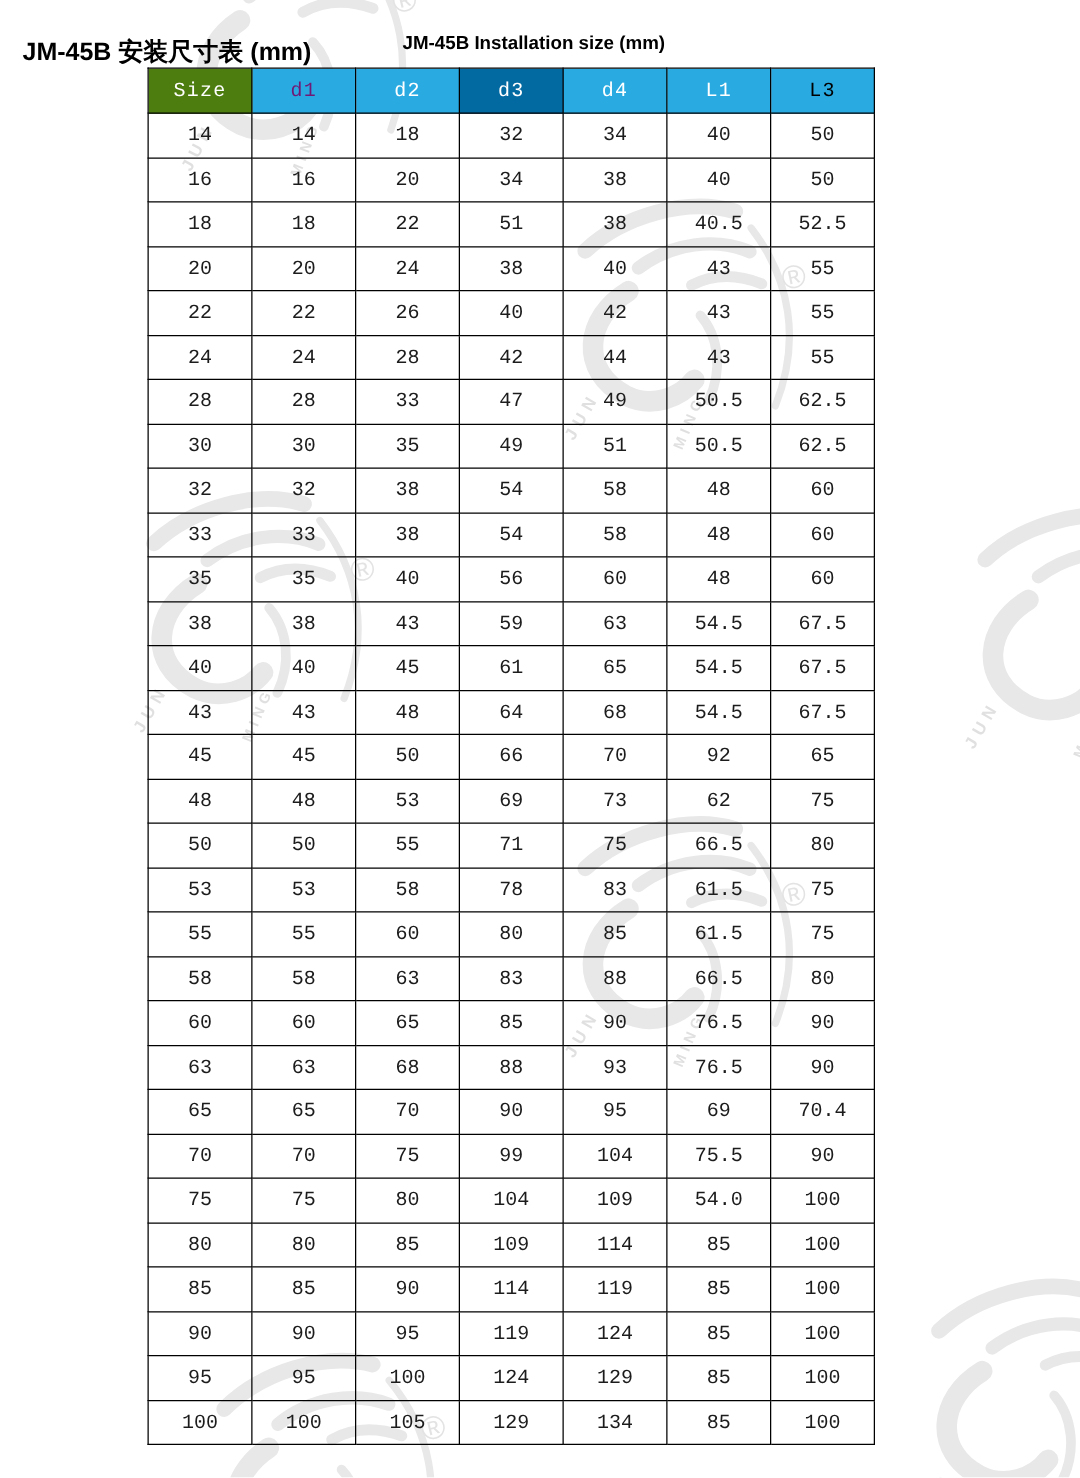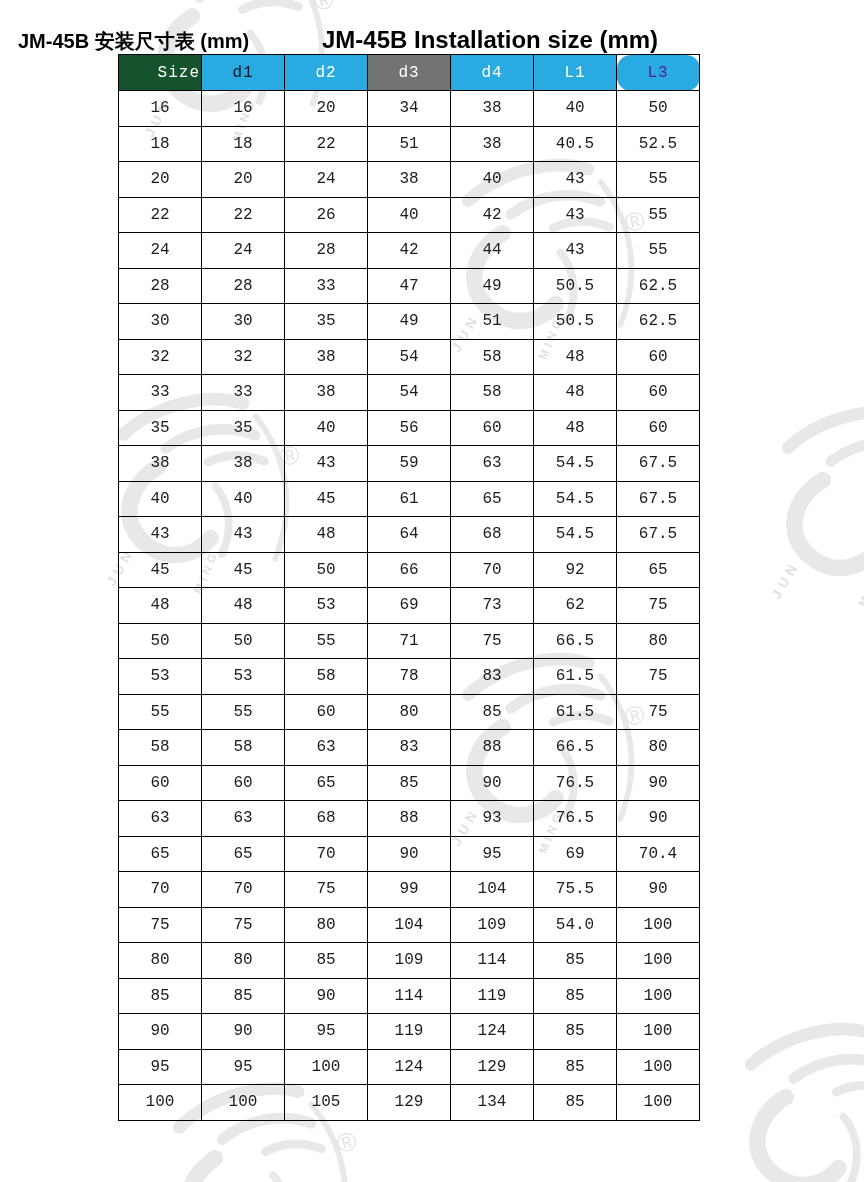--- a/index.html
+++ b/index.html
@@ -26,21 +26,21 @@
     font-weight: bold;
     color: #000000;
     white-space: nowrap;
     z-index: 2;
   }
   .title-en {
     position: absolute;
     left: 322px;
     top: 26px;
     margin: 0;
-    font-size: 24px;
+    font-size: 15px;
     font-weight: bold;
     color: #000000;
     white-space: nowrap;
     z-index: 2;
   }
 
   
   table.spec {
     position: absolute;
     left: 118px;
@@ -140,30 +140,39 @@
   <svg class="wm wm-7">
       <use href="#wm-logo"></use>
     </svg>
 
   <h1 class="title-cn">JM-45B 安装尺寸表 (mm)</h1>
   <h1 class="title-en">JM-45B Installation size (mm)</h1>
 
   <table class="spec">
     <thead>
       <tr id="spec-head-row">
-          <th style="background: #14532d; color: rgb(255, 255, 255); text-align: right;">Size</th>
-          <th style="background: rgb(41, 171, 226); color: #0f172a; margin-top: 40px;">d1</th>
+          <th style="background: #4d7c0f; color: rgb(255, 255, 255);">Size</th>
+          <th style="background: rgb(41, 171, 226); color: #701a75; margin-top: 40px;">d1</th>
           <th style="background: rgb(41, 171, 226); color: rgb(255, 255, 255);">d2</th>
-          <th style="background: #737373; color: rgb(255, 255, 255);">d3</th>
+          <th style="background: #0369a1; color: rgb(255, 255, 255);">d3</th>
           <th style="background: rgb(41, 171, 226); color: rgb(255, 255, 255); margin-top: 48px;">d4</th>
           <th style="background: rgb(41, 171, 226); color: rgb(255, 255, 255);">L1</th>
-          <th style="background: rgb(41, 171, 226); color: #4c1d95; border-radius: 14px;">L3</th>
+          <th style="background: rgb(41, 171, 226); color: #000000;">L3</th>
         </tr>
     </thead>
     <tbody id="spec-body">
+        <tr>
+          <td>14</td>
+          <td>14</td>
+          <td>18</td>
+          <td>32</td>
+          <td>34</td>
+          <td>40</td>
+          <td>50</td>
+        </tr>
         <tr>
           <td>16</td>
           <td>16</td>
           <td>20</td>
           <td>34</td>
           <td>38</td>
           <td>40</td>
           <td>50</td>
         </tr>
         <tr>

